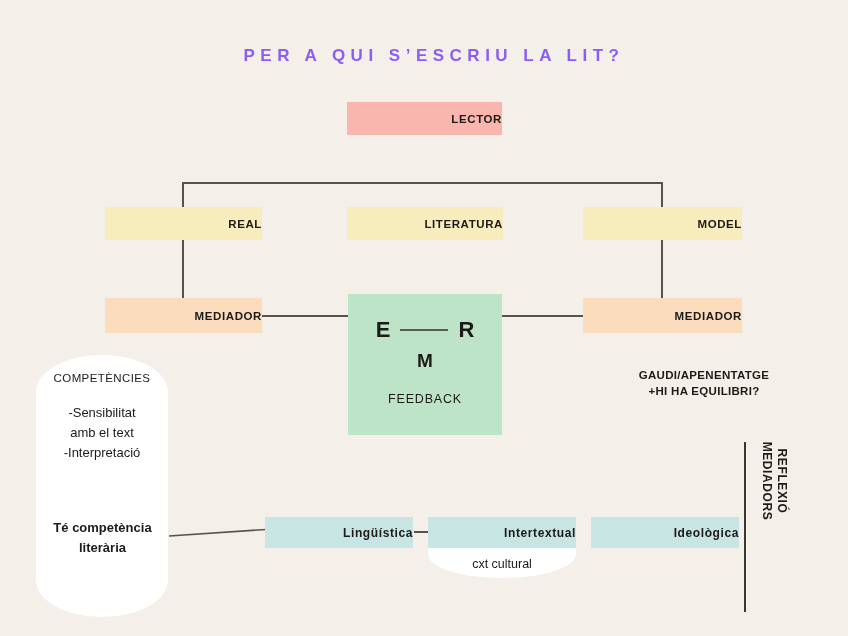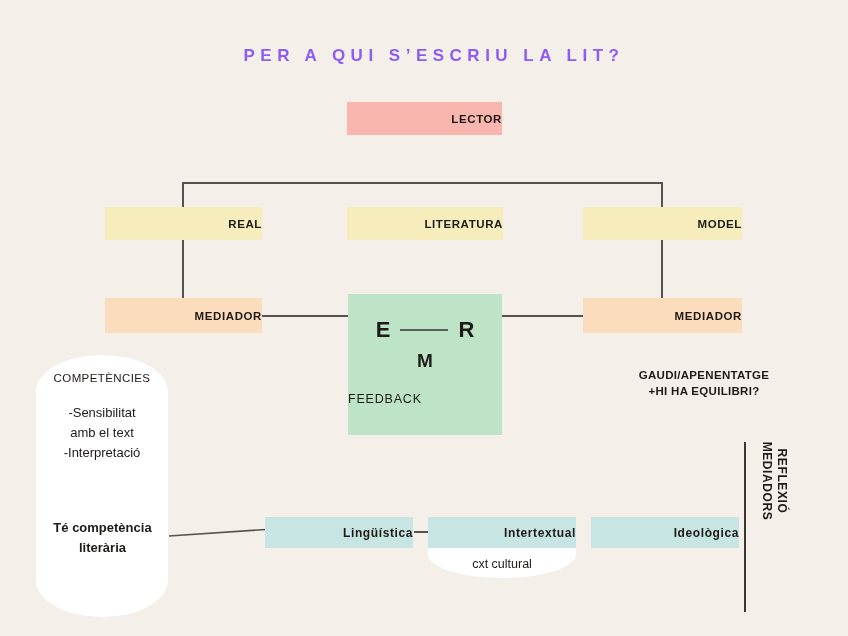--- a/index.html
+++ b/index.html
@@ -95,20 +95,21 @@
     text-align: center;
     font-size: 19px;
     font-weight: bold;
     color: #1d1a18;
   }
   .feedback-label {
     position: absolute;
     left: 0;
     top: 98px;
     width: 154px;
+    text-align: center;
     font-size: 12.5px;
     letter-spacing: 0.8px;
     color: #1d1a18;
   }
 
   
   .line {
     position: absolute;
     background: #55534f;
     z-index: 1;

